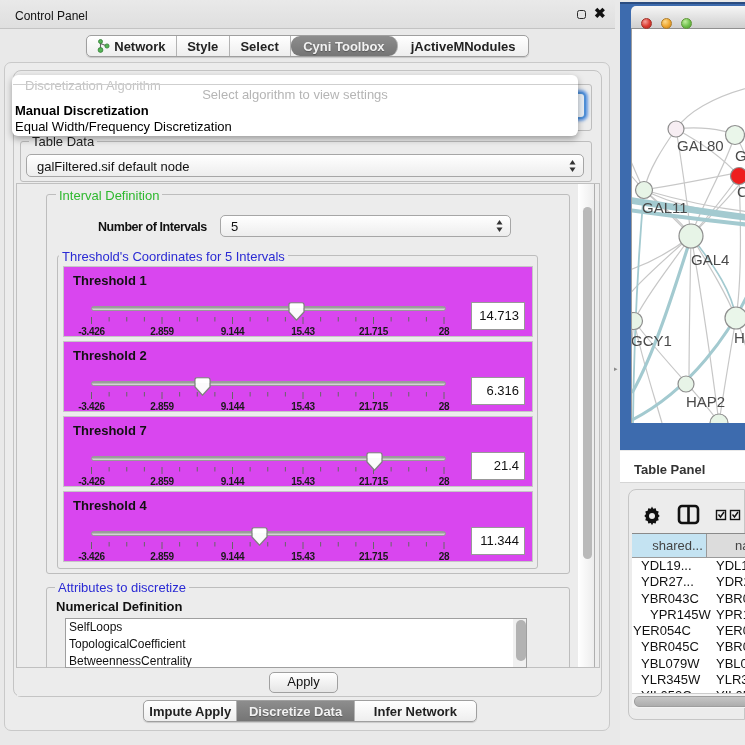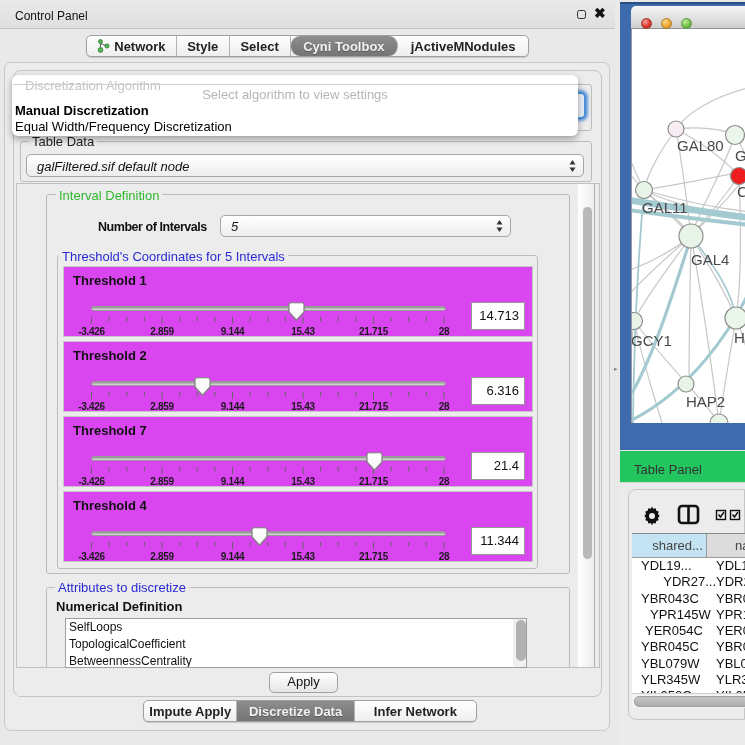--- a/index.html
+++ b/index.html
@@ -16,21 +16,21 @@
   .seg{display:flex;align-items:center;justify-content:center;font-size:13px;font-weight:bold;color:#222;border-right:1px solid #b3b3b3;box-sizing:border-box;}
   .seg:last-child{border-right:none;}
   .seg.sel{background:linear-gradient(#8d8d8d,#757575);color:#f2f2f2;text-shadow:0 1px 1px rgba(0,0,0,.3);}
   
   #outerpanel{left:4px;top:62px;width:606px;height:669px;background:#ececec;border:1px solid #c9c9c9;border-radius:7px;box-sizing:border-box;}
   #innerpanel{left:13px;top:70px;width:589px;height:627px;background:#ececec;border:1px solid #c4c4c4;border-radius:8px;box-sizing:border-box;}
   .group{position:absolute;border:1px solid #bdbdbd;border-radius:3px;box-sizing:border-box;}
   .grouplbl{position:absolute;font-size:13px;background:#ececec;padding:0 3px;white-space:nowrap;}
   
   .combo{position:absolute;border:1px solid #a6a6a6;border-radius:5px;background:linear-gradient(#ffffff,#ededed);box-sizing:border-box;}
-  .combo .ct{position:absolute;left:10px;top:50%;transform:translateY(-50%);font-size:13px;color:#111;white-space:nowrap;font-style:italic;}
+  .combo .ct{position:absolute;left:10px;top:50%;transform:translateY(-50%);font-size:13px;color:#111;white-space:nowrap;}
   .combo .arr{position:absolute;right:7px;top:50%;transform:translateY(-50%);width:7px;height:12px;}
   
   #ddoverlay{left:12px;top:75px;width:566px;height:61px;background:#fff;border-radius:6px;box-shadow:0 3px 7px rgba(0,0,0,.35);z-index:40;}
   
   .thbox{position:absolute;left:63px;width:470px;height:71px;background:#d946ef;border:1px solid #c6c6c6;box-sizing:border-box;}
   .thlbl{position:absolute;left:9px;top:6px;font-size:13px;font-weight:bold;color:#111;}
   .track{position:absolute;left:28px;top:39px;width:350px;height:5px;border-radius:2.5px;background:linear-gradient(#8f8f8f,#e0e0e0);border:1px solid #999;box-sizing:border-box;}
   .thumb{position:absolute;top:35px;width:17px;height:19px;}
   .tfield{position:absolute;left:407px;top:35px;width:54px;height:28px;border:1px solid #989898;background:#fff;box-sizing:border-box;font-size:13px;color:#111;text-align:right;line-height:26px;padding-right:5px;}
   .ticklbl{position:absolute;top:59px;font-size:10px;font-weight:bold;color:#1a1a1a;letter-spacing:-0.3px;transform:translateX(-50%);}
@@ -40,21 +40,21 @@
   
   #applybtn{left:269px;top:672px;width:67px;height:19px;border:1px solid #a0a0a0;border-radius:5px;background:linear-gradient(#ffffff,#e5e5e5);font-size:13px;color:#111;text-align:center;line-height:18px;}
   
   .sbtrack{position:absolute;background:#f5f5f5;}
   .sbthumb{position:absolute;background:#b9b9b9;border-radius:5px;}
   
   #blueframe{left:620px;top:2px;width:125px;height:448px;background:#3d6bae;border-top:2px solid #2a4c80;box-sizing:border-box;}
   #nettitle{left:631px;top:6px;width:114px;height:23px;background:linear-gradient(#f6f6f6,#cfcfcf);border-bottom:1px solid #909090;border-radius:5px 0 0 0;box-sizing:border-box;}
   #netcanvas{left:631px;top:29px;width:114px;height:394px;background:#fff;border-left:1px solid #9e9e9e;box-sizing:border-box;overflow:hidden;}
   .light{position:absolute;top:12px;width:11px;height:11px;border-radius:50%;box-sizing:border-box;}
-  #tablepanelbar{left:620px;top:451px;width:125px;height:32px;background:#22c55e;border-bottom:1px solid #d5d5d5;box-sizing:border-box;}
+  #tablepanelbar{left:620px;top:451px;width:125px;height:32px;background:#ffffff;border-bottom:1px solid #d5d5d5;box-sizing:border-box;font-weight:bold;}
   #tablepanelbar .t{position:absolute;left:14px;top:11px;font-size:13px;color:#333;}
   #tpbg{left:620px;top:483px;width:125px;height:262px;background:#ebebeb;}
   #tcontainer{left:628px;top:489px;width:117px;height:231px;background:#ececec;border:1px solid #c6c6c6;border-radius:8px 0 0 8px;box-sizing:border-box;}
   #tableheader{position:absolute;left:632px;top:533px;width:113px;height:25px;border-top:1px solid #8a8a8a;border-bottom:1px solid #9a9a9a;box-sizing:border-box;}
   #tablerows{position:absolute;left:632px;top:558px;width:113px;height:135px;background:#fff;overflow:hidden;}
   .trow{height:16.3px;line-height:16.3px;font-size:13px;color:#111;white-space:nowrap;}
   .trow span{display:inline-block;}
 </style>
 </head>
 <body>
@@ -386,24 +386,24 @@
         </g>
 </svg>
     </div>
 
   <div class="abs" id="tableheader">
     <div style="position:absolute;left:0;top:0;width:75px;height:23px;background:#c4e3f2;border-right:1px solid #9a9a9a;box-sizing:border-box;text-align:center;line-height:23px;font-size:13px;color:#444;padding-left:17px;">shared...</div>
     <div style="position:absolute;left:75px;top:0;width:38px;height:23px;background:#dcdcdc;line-height:23px;font-size:13px;color:#444;padding-left:28px;box-sizing:border-box;">na</div>
   </div>
   <div class="abs" id="tablerows">
       <div class="trow"><span style="width:84px;padding-left:9px;box-sizing:border-box;">YDL19...</span><span>YDL19</span></div>
-      <div class="trow"><span style="width:84px;box-sizing:border-box;text-align:right;">YDR27...</span><span>YDR27</span></div>
+      <div class="trow"><span style="width:84px;padding-left:9px;box-sizing:border-box;">YDR27...</span><span>YDR27</span></div>
       <div class="trow"><span style="width:84px;padding-left:9px;box-sizing:border-box;">YBR043C</span><span>YBR04</span></div>
       <div class="trow"><span style="width:84px;padding-left:18px;box-sizing:border-box;">YPR145W</span><span>YPR14</span></div>
-      <div class="trow"><span style="width:84px;padding-left:13px;box-sizing:border-box;">YER054C</span><span>YER05</span></div>
+      <div class="trow"><span style="width:84px;padding-left:1px;box-sizing:border-box;">YER054C</span><span>YER05</span></div>
       <div class="trow"><span style="width:84px;padding-left:9px;box-sizing:border-box;">YBR045C</span><span>YBR04</span></div>
       <div class="trow"><span style="width:84px;padding-left:9px;box-sizing:border-box;">YBL079W</span><span>YBL07</span></div>
       <div class="trow"><span style="width:84px;padding-left:9px;box-sizing:border-box;">YLR345W</span><span>YLR34</span></div>
       <div class="trow"><span style="width:84px;padding-left:9px;box-sizing:border-box;">YIL052C</span><span>YIL05</span></div>
     </div>
 
   <div class="abs" style="left:632px;top:693px;width:113px;height:15px;background:#f3f3f3;border-top:1px solid #ccc;box-sizing:border-box;"></div>
   <div class="sbthumb" style="left:634px;top:696px;width:118px;height:11px;background:linear-gradient(#c6c6c6,#adadad);border:1px solid #9e9e9e;box-sizing:border-box;"></div>
 </div>
 

